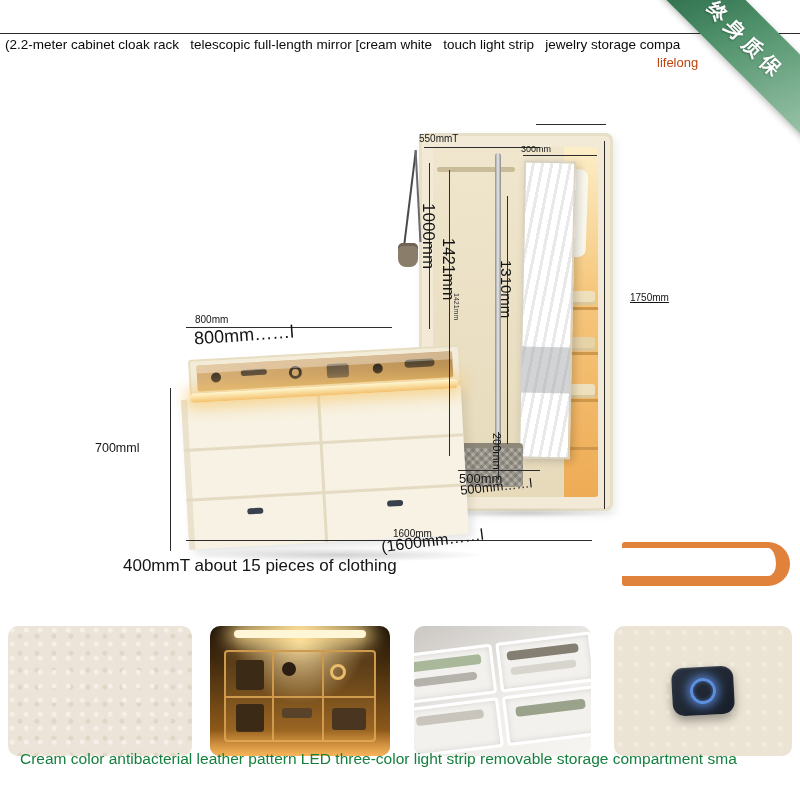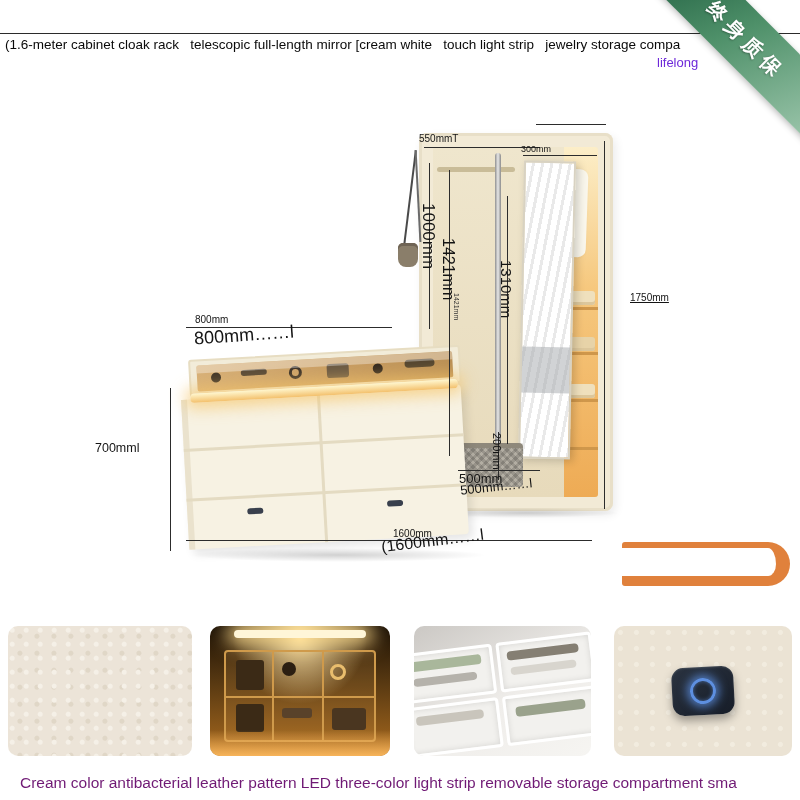--- a/index.html
+++ b/index.html
@@ -3,21 +3,21 @@
 <meta charset="utf-8">
 <style>
   html,body{margin:0;padding:0;background:#fff;}
   #stage{position:relative;width:800px;height:800px;background:#fff;overflow:hidden;
          font-family:"Liberation Sans",sans-serif;color:#111;}
   .a{position:absolute;box-sizing:border-box;}
 
   
   [data-name="top-banner"]{left:0;top:33px;width:800px;height:42px;background:#fff;border-top:1px solid #2b2b2b;}
   [data-name="banner-title"]{left:5px;top:3px;width:792px;font-size:13.5px;white-space:pre;overflow:hidden;color:#0a0a0a;}
-  [data-name="banner-subtitle"]{left:657px;top:21px;font-size:13px;color:#6d28d9;}
+  [data-name="banner-subtitle"]{left:657px;top:21px;font-size:13px;color:#c2410c;}
   [data-name="quality-ribbon"]{top:12px;right:-62px;width:232px;height:56px;
      background:linear-gradient(115deg,#19573a,#4e9069 45%,#9ec7ad);
      transform:rotate(45deg);display:flex;align-items:center;justify-content:center;z-index:20;
      box-shadow:0 2px 6px rgba(0,0,0,.25);}
   [data-name="quality-ribbon-text"]{position:static;color:#fff;font-size:20px;font-weight:bold;
      letter-spacing:5px;text-shadow:0 1px 2px rgba(0,0,0,.35);}
 
   
   [data-name="wardrobe-frame"]{left:419px;top:133px;width:194px;height:378px;background:#f2ead6;
      border-radius:8px;box-shadow:inset 0 0 0 3px #e8dfc8,3px 4px 10px rgba(0,0,0,.08);}
@@ -166,21 +166,21 @@
      background-size:16px 16px;}
   [data-name="touch-button"]{left:50%;top:50%;width:62px;height:48px;border-radius:12px;
      transform:translate(-50%,-50%) rotate(-3deg);
      background:linear-gradient(145deg,#2a3340,#171d28);
      box-shadow:0 5px 10px rgba(0,0,0,.35),inset 0 1px 2px rgba(255,255,255,.15);}
   [data-name="touch-button-ring"]{left:50%;top:50%;width:26px;height:26px;border:3px solid #5d8fe0;border-radius:50%;
      transform:translate(-50%,-50%);
      box-shadow:0 0 10px 3px rgba(93,143,224,.8),inset 0 0 4px rgba(93,143,224,.6);}
 
   
-  [data-name="footer-caption"]{left:20px;top:774px;width:776px;font-size:15.5px;white-space:nowrap;overflow:hidden;color:#701a75;}
+  [data-name="footer-caption"]{left:20px;top:750px;width:776px;font-size:15.5px;white-space:nowrap;overflow:hidden;color:#15803d;}
 </style>
 </head>
 <body>
 
 <div id="stage" data-name="product-infographic">
 
   <div class="a" data-name="wardrobe-frame"></div>
   <div class="a" data-name="wardrobe-cavity">
     <div class="a" data-name="led-glow-column"></div>
     <div class="a shelf s1" data-name="shelf"></div>
@@ -247,20 +247,21 @@
   <span class="a dim vert" data-name="label-1310">1310mm</span>
   <span class="a dim" data-name="label-1750">1750mm</span>
   <span class="a dim" data-name="label-800-small">800mm</span>
   <span class="a dim" data-name="label-800-large">800mm……l</span>
   <span class="a dim" data-name="label-700">700mml</span>
   <span class="a dim vert" data-name="label-200">200mm</span>
   <span class="a dim" data-name="label-500-small">500mm</span>
   <span class="a dim" data-name="label-500-large">500mm……l</span>
   <span class="a dim" data-name="label-1600-small">1600mm</span>
   <span class="a dim" data-name="label-1600-large">(1600mm……l</span>
+  <span class="a dim" data-name="label-capacity">400mmT about 15 pieces of clothing</span>
 
   <div class="a" data-name="orange-accent"></div>
 
   <div class="a thumb" data-name="thumb-leather"></div>
   <div class="a thumb" data-name="thumb-jewelry-drawer">
     <div class="a" data-name="jewelry-light-bar"></div>
     <div class="a" data-name="jewelry-tray">
       <div class="a jdiv v1" data-name="tray-divider"></div>
       <div class="a jdiv v2" data-name="tray-divider"></div>
       <div class="a jdiv h1" data-name="tray-divider"></div>
@@ -289,20 +290,20 @@
   </div>
   <div class="a thumb" data-name="thumb-touch-button">
     <div class="a" data-name="touch-button">
       <div class="a" data-name="touch-button-ring"></div>
     </div>
   </div>
 
   <span class="a" data-name="footer-caption">Cream color antibacterial leather pattern LED three-color light strip removable storage compartment sma</span>
 
   <div class="a" data-name="top-banner">
-    <span class="a" data-name="banner-title">(1.6-meter cabinet cloak rack   telescopic full-length mirror [cream white   touch light strip   jewelry storage compa</span>
+    <span class="a" data-name="banner-title">(2.2-meter cabinet cloak rack   telescopic full-length mirror [cream white   touch light strip   jewelry storage compa</span>
     <span class="a" data-name="banner-subtitle">lifelong</span>
   </div>
   <div class="a" data-name="quality-ribbon">
     <span data-name="quality-ribbon-text">终身质保</span>
   </div>
 
 </div>
 
 </body></html>

